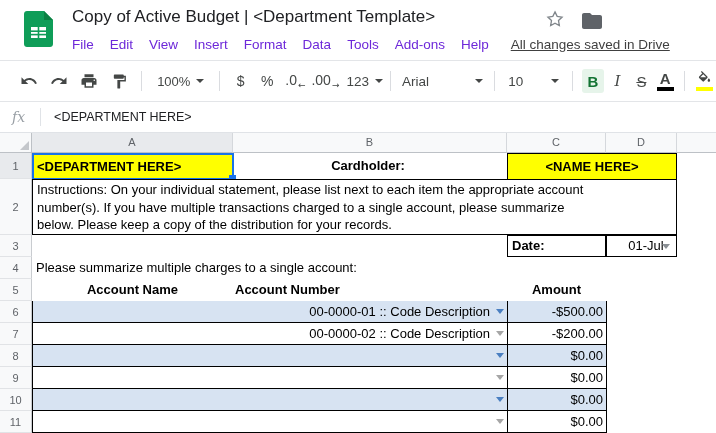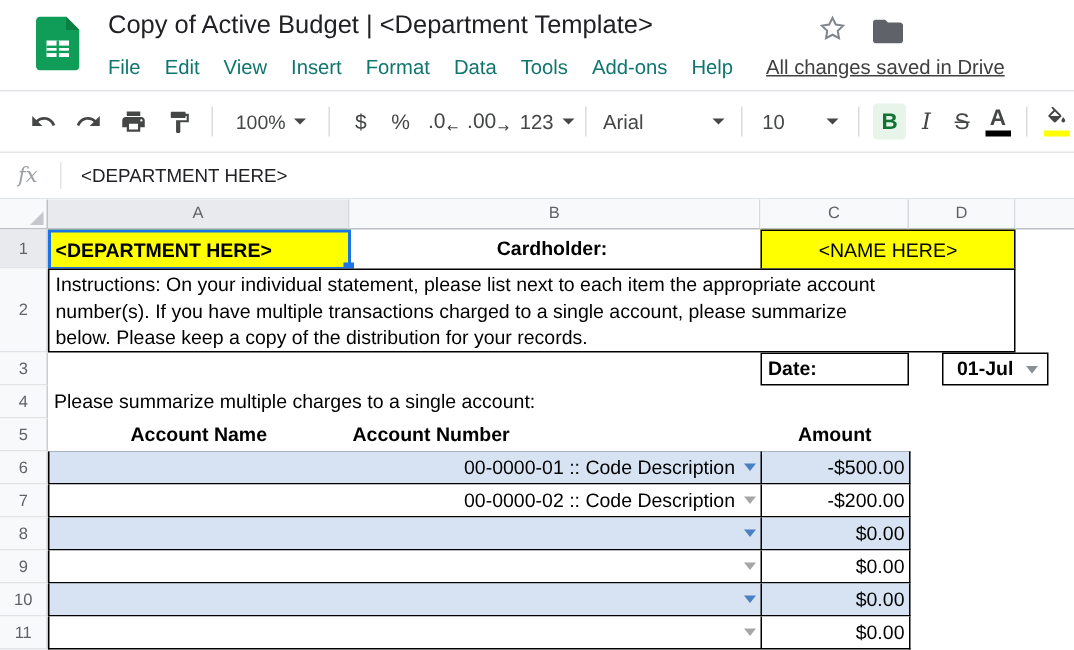--- a/index.html
+++ b/index.html
@@ -5,21 +5,21 @@
   html,body{margin:0;padding:0;}
   body{width:716px;height:433px;overflow:hidden;background:#fff;position:relative;
        font-family:"Liberation Sans","DejaVu Sans",sans-serif;color:#202124;}
   
   .topbar{position:absolute;top:0;left:0;width:716px;height:60px;background:#fff;}
   .logo{position:absolute;left:24px;top:11px;width:29px;height:36px;}
   .doc-title{position:absolute;left:72px;top:7px;font-size:17px;white-space:nowrap;color:#202124;}
   .star{position:absolute;left:545px;top:9px;}
   .folder{position:absolute;left:582px;top:13px;}
   .menubar{position:absolute;left:64px;top:33px;height:22px;display:flex;align-items:center;}
-  .menu-item{padding:0 8px;font-size:13.5px;color:#0f766e;white-space:nowrap;}
+  .menu-item{padding:0 8px;font-size:13.5px;color:#6d28d9;white-space:nowrap;}
   .save-status{margin-left:14px;font-size:13.5px;color:#404040;text-decoration:underline;white-space:nowrap;}
   
   .toolbar{position:absolute;top:60px;left:0;width:716px;height:42px;box-sizing:border-box;
            border-top:1px solid #e3e5e8;border-bottom:1px solid #e3e5e8;
            display:flex;align-items:center;padding-left:14px;color:#444746;}
   .tb-ic{width:34px;height:26px;display:flex;align-items:center;justify-content:center;}
   .tb-sep{width:1px;height:20px;background:#dadce0;margin:0 7px;flex:none;}
   .caret{width:0;height:0;border-left:4px solid transparent;border-right:4px solid transparent;
          border-top:4px solid #444746;margin-left:6px;}
   .zoom-sel{display:flex;align-items:center;padding:0 8px;font-size:13px;}
@@ -60,27 +60,27 @@
           font-size:11px;color:#5f6368;display:flex;align-items:center;justify-content:center;}
   .rowhdr.sel{background:#e8eaed;}
   
   .cell{position:absolute;box-sizing:border-box;font-size:13px;color:#000;}
   .a1{left:32px;top:20px;width:202px;height:27px;background:#ffff00;border:2px solid #1a73e8;
       font-weight:bold;line-height:23px;padding-left:3px;white-space:nowrap;overflow:hidden;}
   .handle{position:absolute;left:229px;top:42px;width:7px;height:7px;background:#1a73e8;}
   .b1{left:233px;top:20px;width:274px;height:26px;line-height:26px;text-align:center;
       padding-right:4px;font-weight:bold;}
   .namebox{left:507px;top:20px;width:170px;height:27px;background:#ffff00;border:1px solid #000;
-           font-weight:normal;text-align:center;line-height:25px;}
+           font-weight:bold;text-align:center;line-height:25px;}
   .instr{left:32px;top:46px;width:645px;height:56px;border:1px solid #000;background:#fff;
          padding:1px 0 0 4px;line-height:17.5px;white-space:pre-line;}
   .c3{left:507px;top:102px;width:99px;height:22px;border:1px solid #000;font-weight:bold;
       line-height:20px;padding-left:4px;}
-  .d3{left:628px;top:102px;width:71px;height:22px;border:1px solid #000;font-weight:bold;
-      line-height:20px;padding-left:9px;}
+  .d3{left:606px;top:102px;width:71px;height:22px;border:1px solid #000;font-weight:normal;
+      line-height:20px;padding-left:9px;text-align:center;}
   .d3-arrow{position:absolute;right:6px;top:8px;width:0;height:0;
             border-left:4px solid transparent;border-right:4px solid transparent;border-top:5px solid #8a8f94;}
   .a4{left:36px;top:124px;width:520px;height:22px;line-height:22px;}
   .a5{left:32px;top:146px;width:201px;height:22px;line-height:22px;text-align:center;font-weight:bold;}
   .b5{left:235px;top:146px;width:272px;height:22px;line-height:22px;font-weight:bold;}
   .c5{left:507px;top:146px;width:99px;height:22px;line-height:22px;text-align:center;font-weight:bold;}
   
   .table-topline{position:absolute;left:32px;top:168px;width:575px;height:1px;background:#000;}
   .srow{position:absolute;left:32px;width:575px;height:22px;box-sizing:border-box;background:#fff;
         border:solid #000;border-width:0 1px 1px 1px;}

